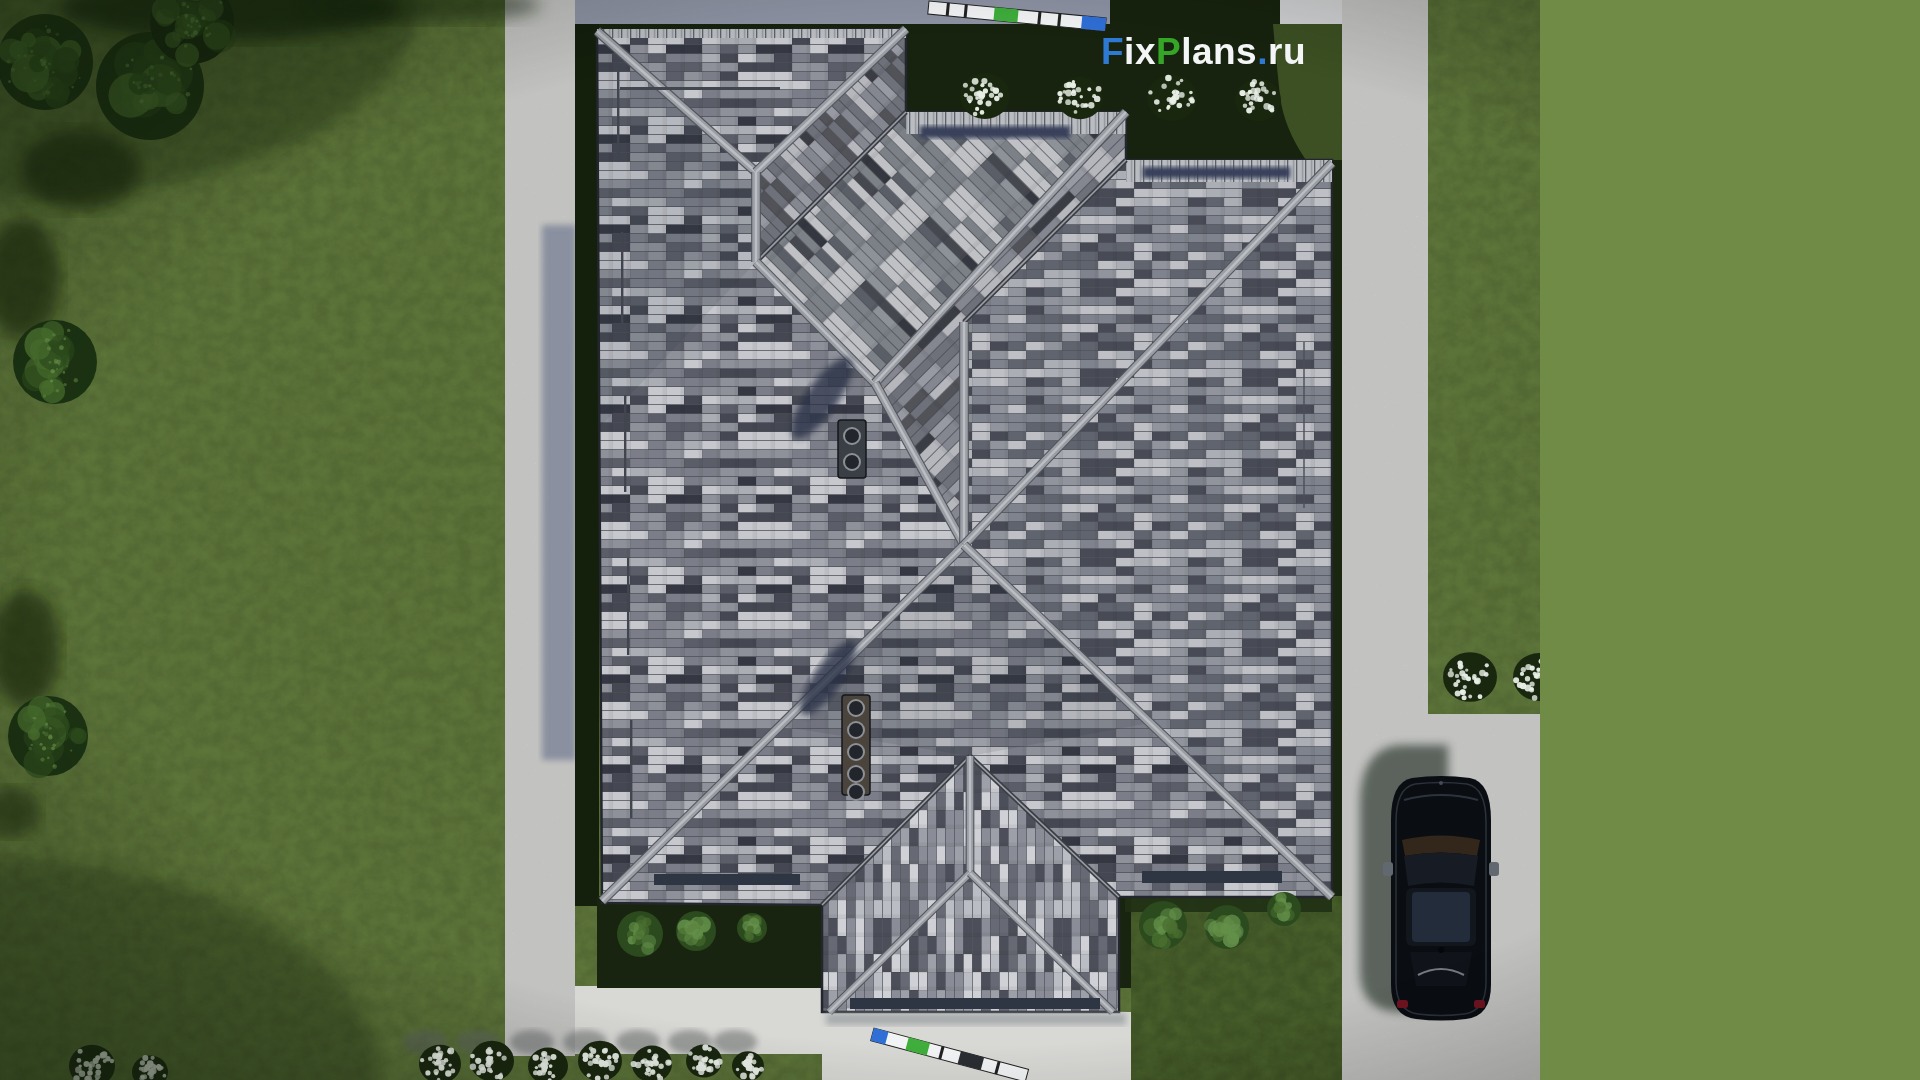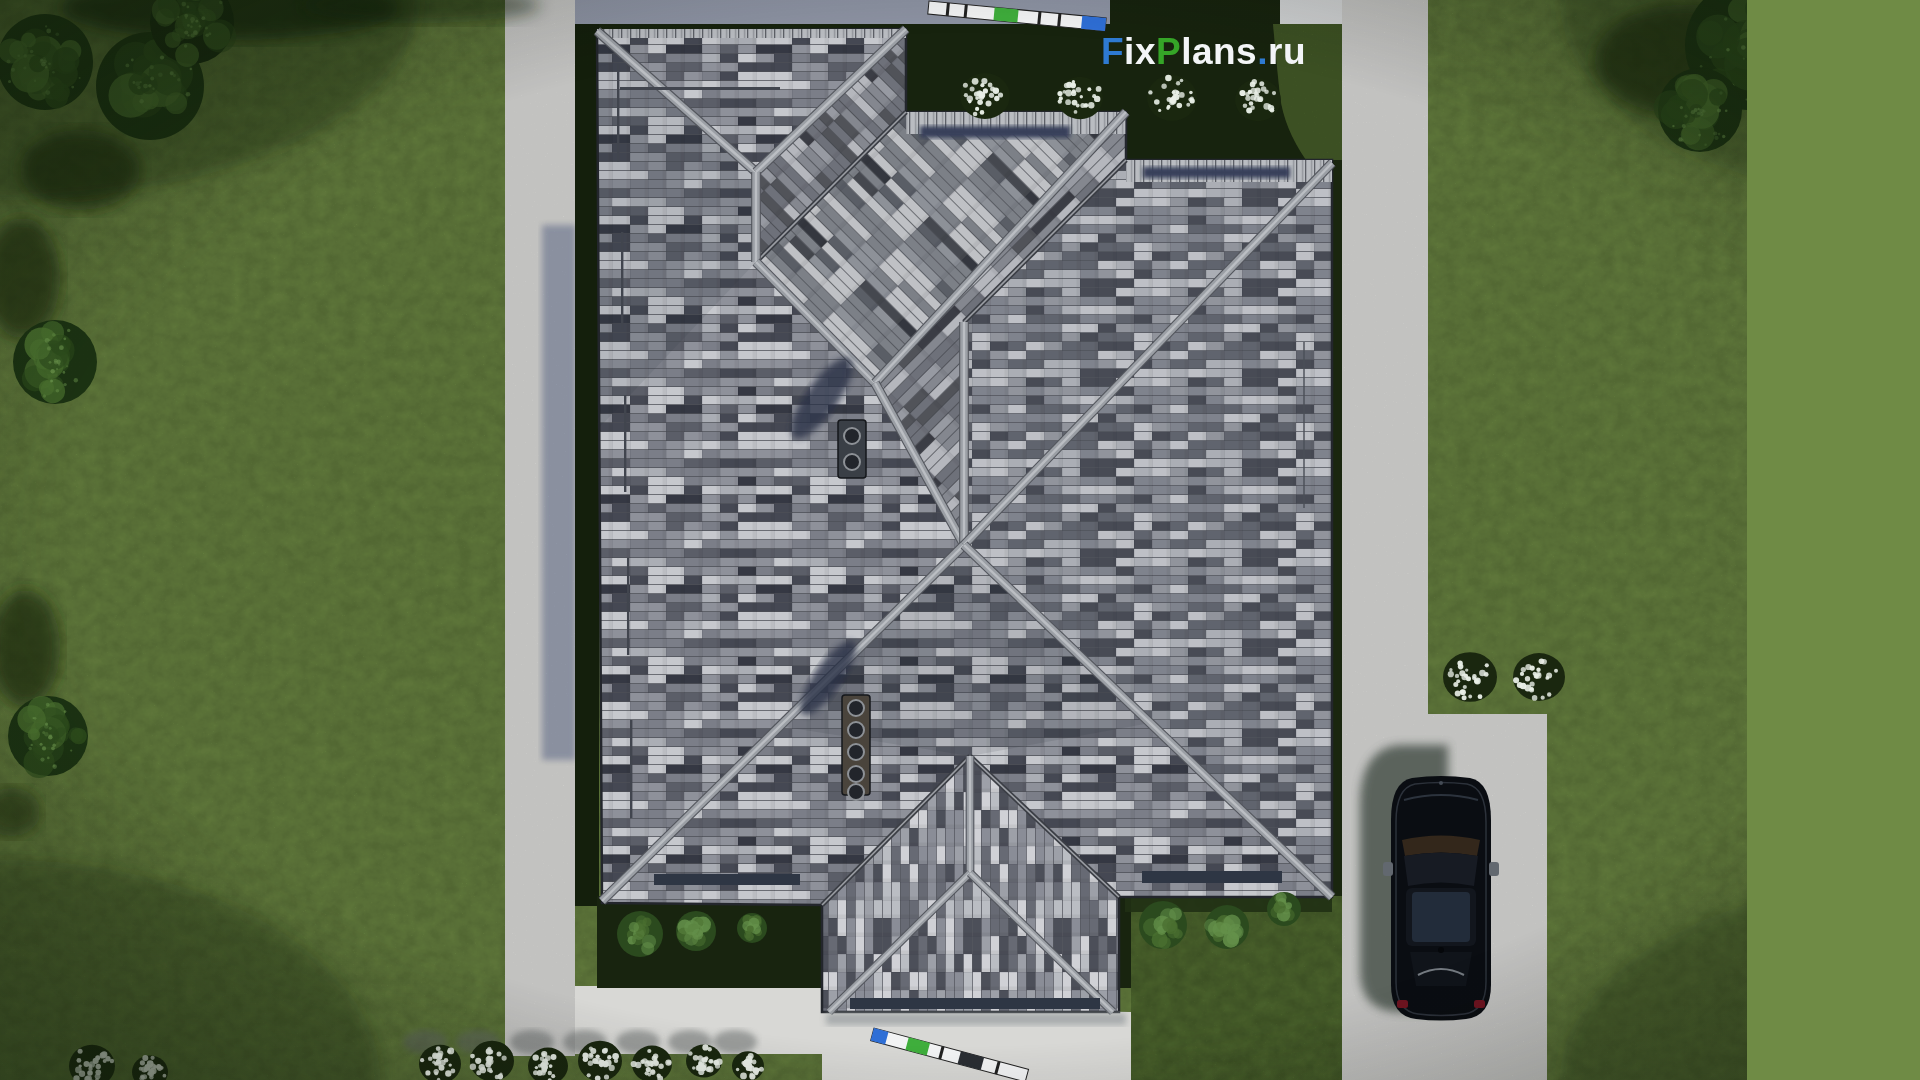--- a/index.html
+++ b/index.html
@@ -1,15 +1,15 @@
 <!DOCTYPE html>
 <html><head><meta charset="utf-8"><title>plan</title>
 <style>
 html,body{margin:0;padding:0;background:#6f8b45;}
-#stage{position:relative;width:1747px;height:1080px;overflow:hidden;font-family:"Liberation Sans",sans-serif;}
+#stage{position:relative;width:1540px;height:1080px;overflow:hidden;font-family:"Liberation Sans",sans-serif;}
 </style></head>
 <body>
 <div id="stage">
 <svg width="1920" height="1080" viewBox="0 0 1920 1080" xmlns="http://www.w3.org/2000/svg" font-family="&quot;Liberation Sans&quot;, sans-serif">
 <defs>
 <g id="blkA">
 <rect x="0" y="0" width="162" height="90" fill="#8e919a"></rect>
 <rect x="0" y="0" width="18" height="8.5" fill="#7b7e88"></rect>
 <rect x="14.5" y="0" width="3.5" height="8.5" fill="#101218" opacity="0.06"></rect>
 <rect x="18" y="0" width="18" height="8.5" fill="#8e919a"></rect>

